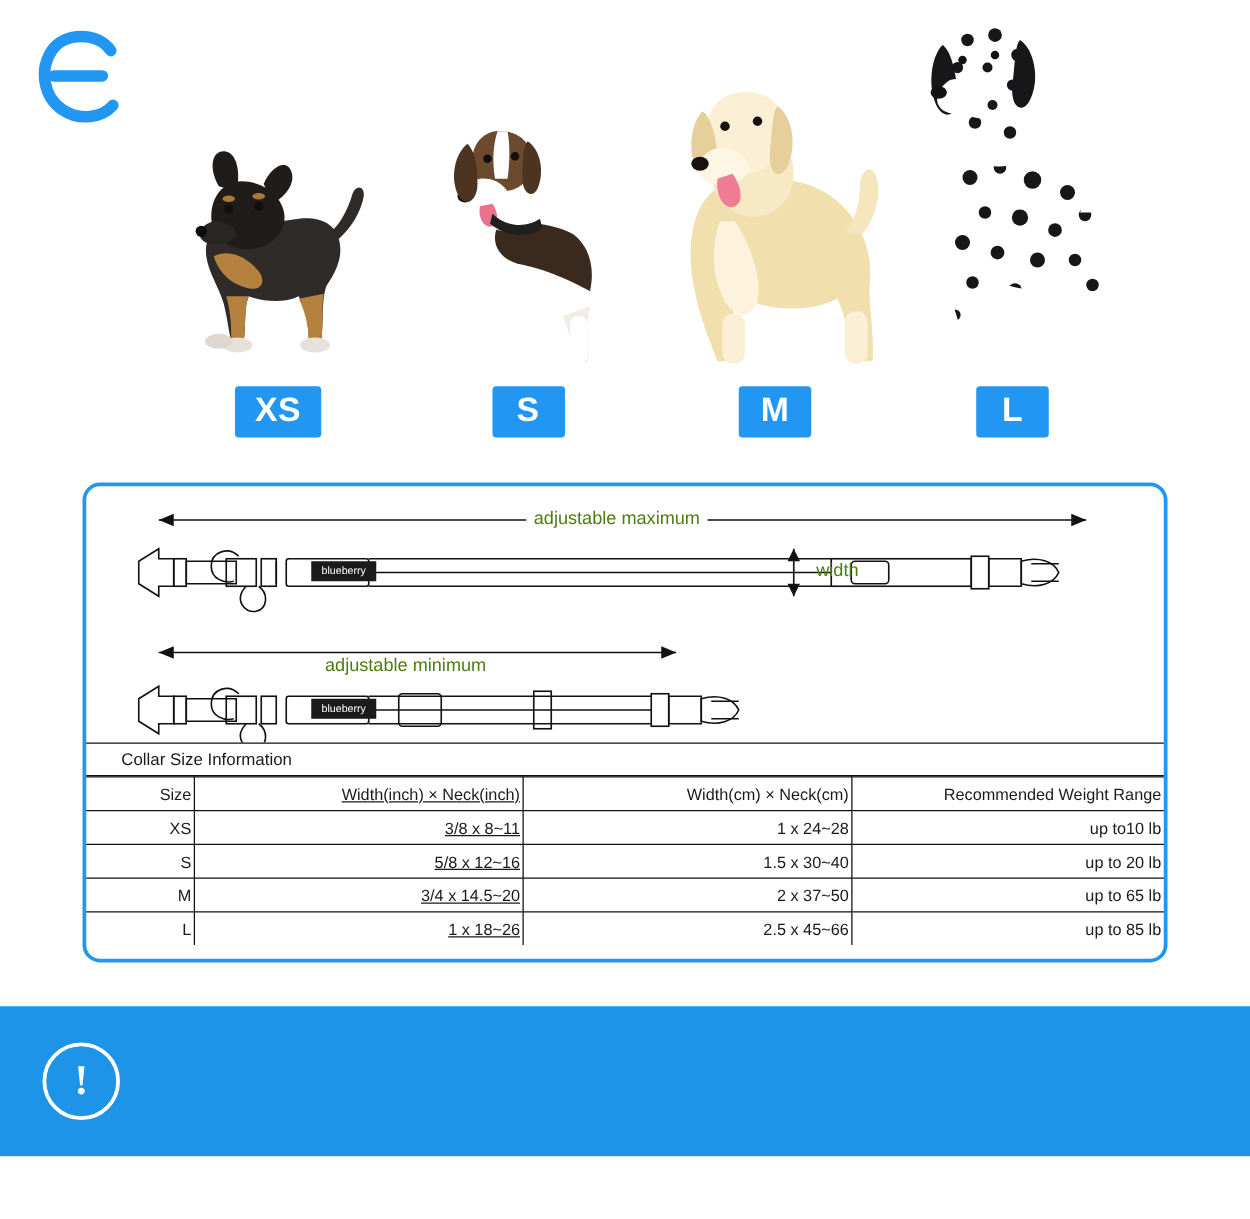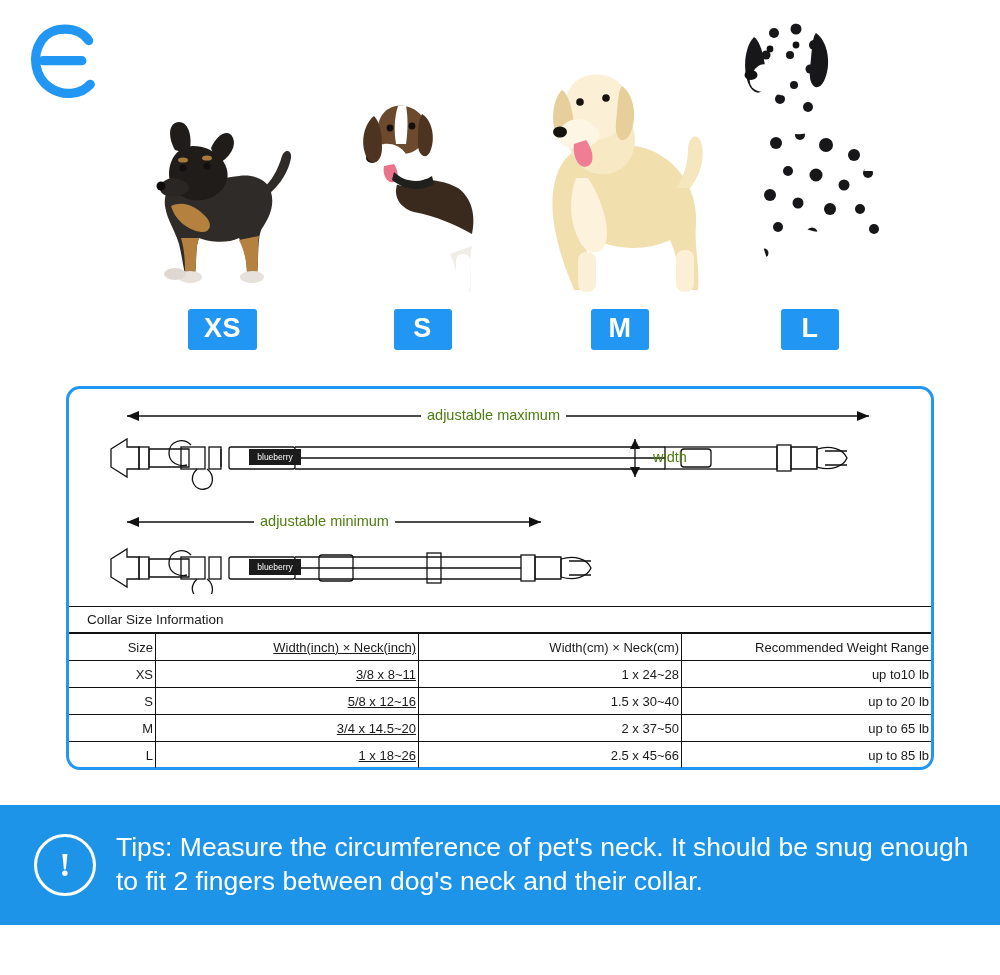--- a/index.html
+++ b/index.html
@@ -44,23 +44,22 @@
     box-sizing:border-box;
   }
   .diagram{position:relative;width:100%;height:205px;}
   .dim-label{
     position:absolute;font-size:14.5px;color:#4d7c0f;background:#fff;
     padding:0 6px;
   }
 
   
   .tbl-title{
-    font-size:13.5px;padding:5px 0 5px 18px;border-top:1px solid #111;
+    font-size:13.5px;padding:5px 0 5px 28px;border-top:1px solid #111;
     border-bottom:1px solid #111;
-    margin-top:12px;
   }
   table{
     border-collapse:collapse;width:100%;font-size:13px;
   }
   table td{
     border:1px solid #111;border-left:none;border-right:none;
     text-align:right;padding:5.5px 2px;
   }
   table td.vline{border-right:1px solid #111;}
   table tr td:first-child{border-left:none;}
@@ -368,21 +367,21 @@
         <path d="M500 172 h22 M500 186 h22"></path>
       </g>
 
       <rect x="180" y="60" width="52" height="16" fill="#1b1b1b"></rect>
       <text x="206" y="70.5" font-size="8.5" fill="#ffffff" text-anchor="middle" font-family="'Liberation Sans',sans-serif">blueberry</text>
       <rect x="180" y="170" width="52" height="16" fill="#1b1b1b"></rect>
       <text x="206" y="180.5" font-size="8.5" fill="#ffffff" text-anchor="middle" font-family="'Liberation Sans',sans-serif">blueberry</text>
     </svg>
 
     <div class="dim-label" style="left:352px;top:18px;">adjustable maximum</div>
-    <div class="dim-label" style="left:185px;top:124px;">adjustable minimum</div>
+    <div class="dim-label" style="left:185px;top:136px;">adjustable minimum</div>
     <div class="dim-label" style="left:578px;top:60px;background:transparent;">width</div>
   </div>
 
   <div class="tbl-title">Collar Size Information</div>
   <table>
     <tbody>
       <tr class="hdr">
         <td class="col1 vline">Size</td>
         <td class="col2 vline">Width(inch)  × Neck(inch)</td>
         <td class="col3 vline">Width(cm)  × Neck(cm)</td>
@@ -411,14 +410,13 @@
         <td class="col2 vline">1 x 18~26</td>
         <td class="col3 vline">2.5 x 45~66</td>
         <td class="col4">up to 85 lb</td>
       </tr>
     </tbody>
   </table>
 </div>
 
 <div class="tips">
   <div class="tips-icon">!</div>
-  <div class="tips-text">Tips: Measure the circumference of pet's neck. It should be snug enough to fit 2 fingers between dog's neck and their collar.</div>
 </div>
 
 </body></html>

